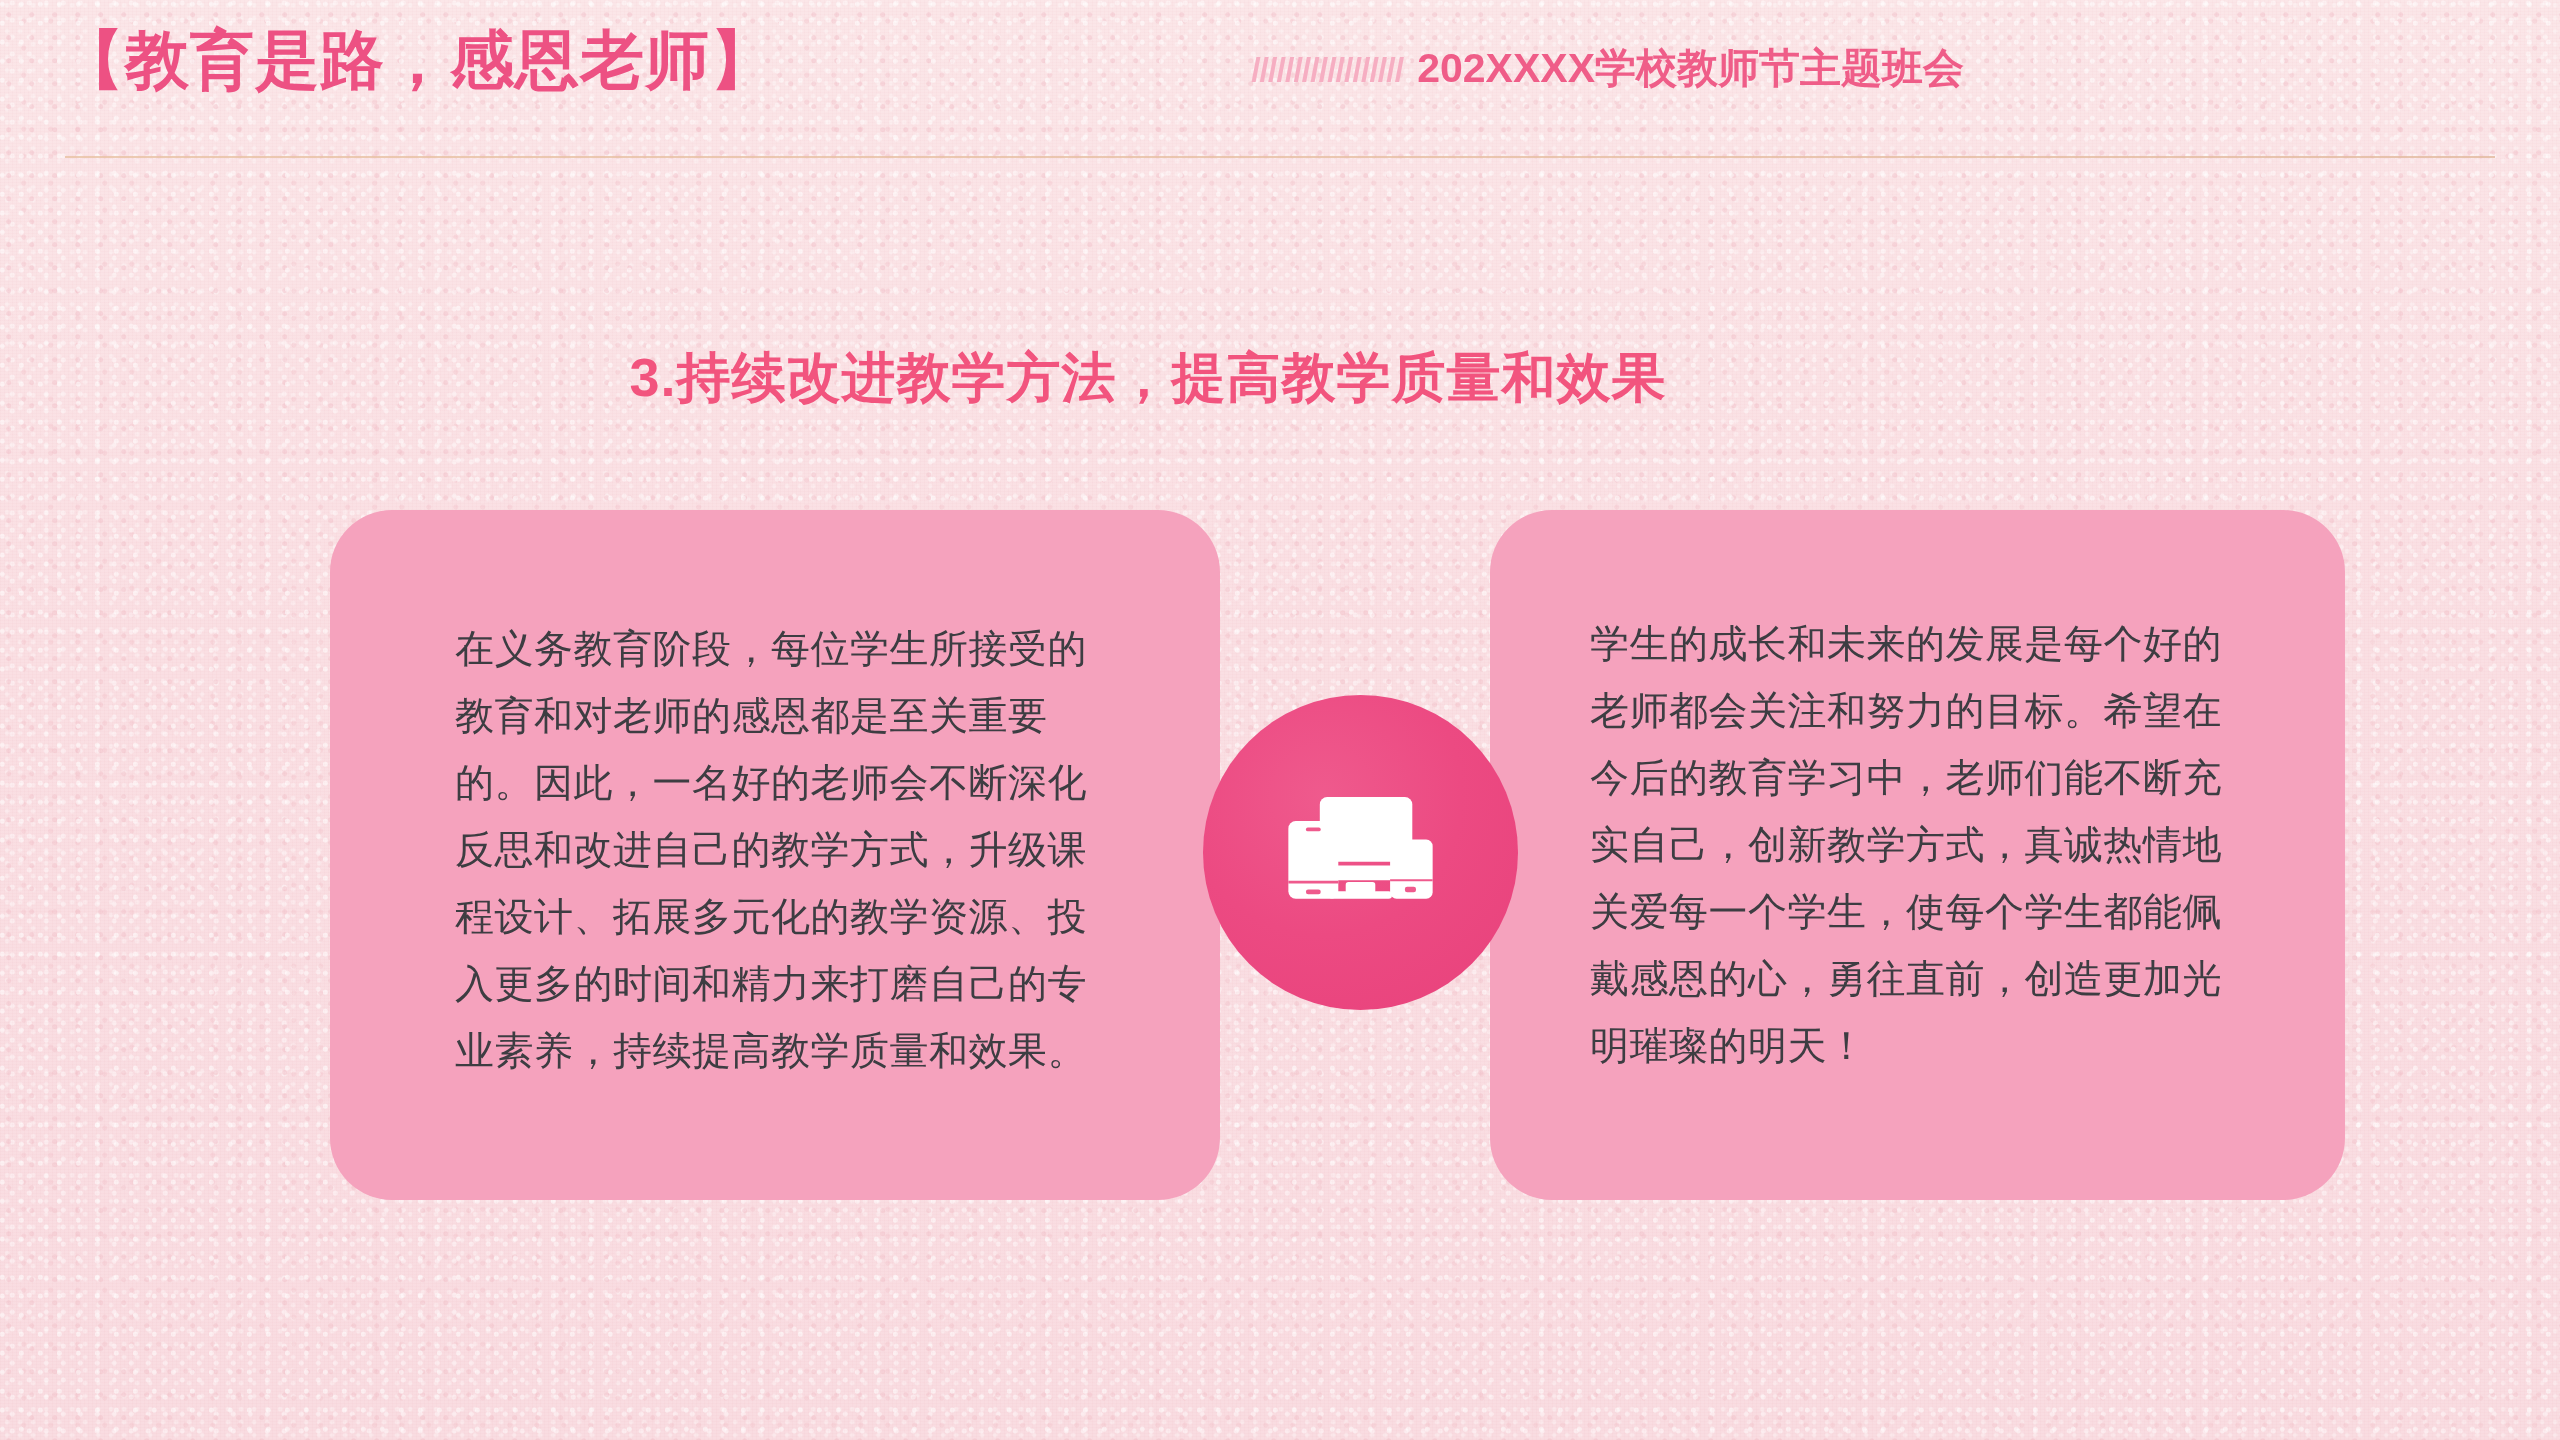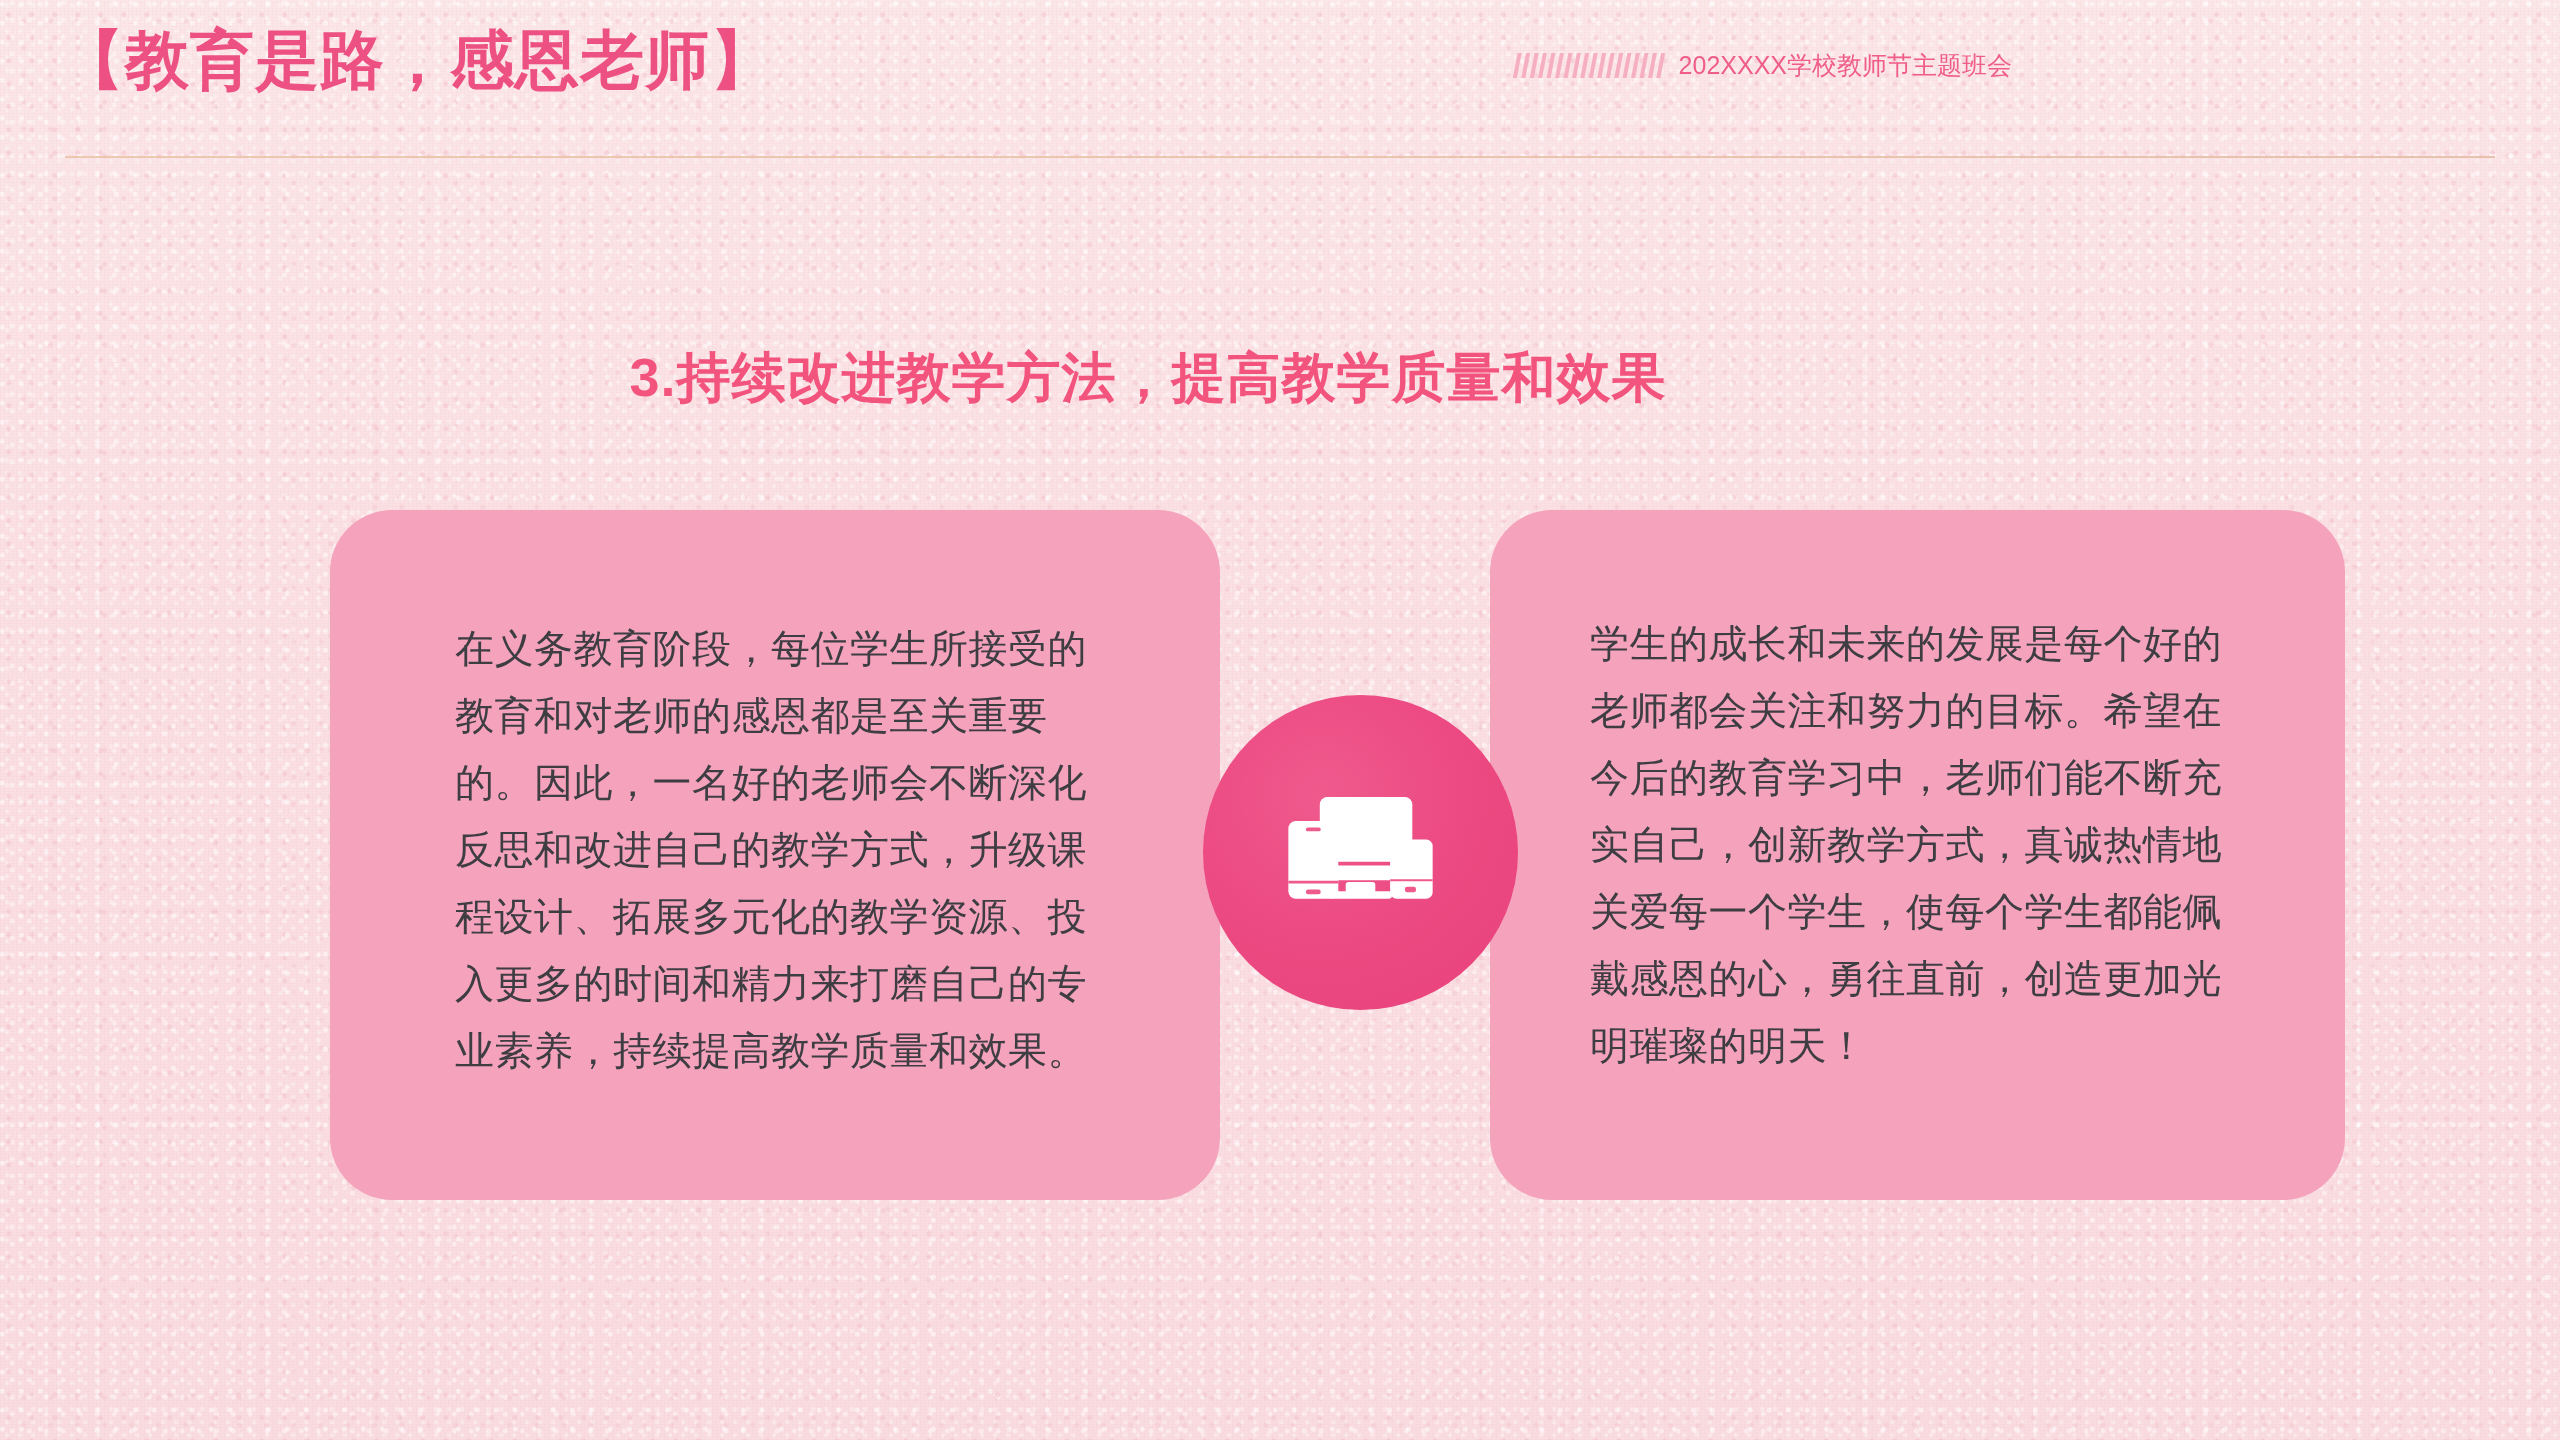--- a/index.html
+++ b/index.html
@@ -23,37 +23,37 @@
     background-size:19px 19px,23px 23px,17px 17px,27px 27px,13px 13px,100% 100%;
   }
   #grain{
     position:absolute;inset:0;opacity:.5;mix-blend-mode:multiply;
     background-image:
       repeating-linear-gradient(0deg, rgba(236,190,199,.10) 0 1px, rgba(255,255,255,0) 1px 3px),
       repeating-linear-gradient(90deg, rgba(236,190,199,.09) 0 1px, rgba(255,255,255,0) 1px 4px);
   }
 
   
-  .header{position:absolute;left:0;top:0;width:2032px;height:160px;padding-left:48px;}
+  .header{position:absolute;left:0;top:0;width:2032px;height:160px;}
   .hdr-title{
     position:absolute;left:60px;top:28px;
     font-size:64px;font-weight:bold;color:#ed5183;
     letter-spacing:1px;white-space:nowrap;line-height:1;
   }
   .hdr-right{
     position:absolute;right:68px;top:48px;
     display:flex;align-items:center;gap:14px;white-space:nowrap;
   }
   .hdr-slashes{
     font-size:34px;font-weight:bold;color:#f6aec2;
     letter-spacing:-1px;line-height:1;
     font-family:"Liberation Sans",sans-serif;
   }
   .hdr-sub{
-    font-size:25px;font-weight:normal;color:#ef5d88;
+    font-size:41px;font-weight:bold;color:#ef5d88;
     letter-spacing:0px;line-height:1;
   }
   .hdr-rule{
     position:absolute;left:65px;top:156px;width:2430px;height:2px;
     background:linear-gradient(90deg,#e9c3a6 0%,#e7bfa4 60%,#e3bba1 100%);
     opacity:.85;
   }
 
   
   .main-title{

